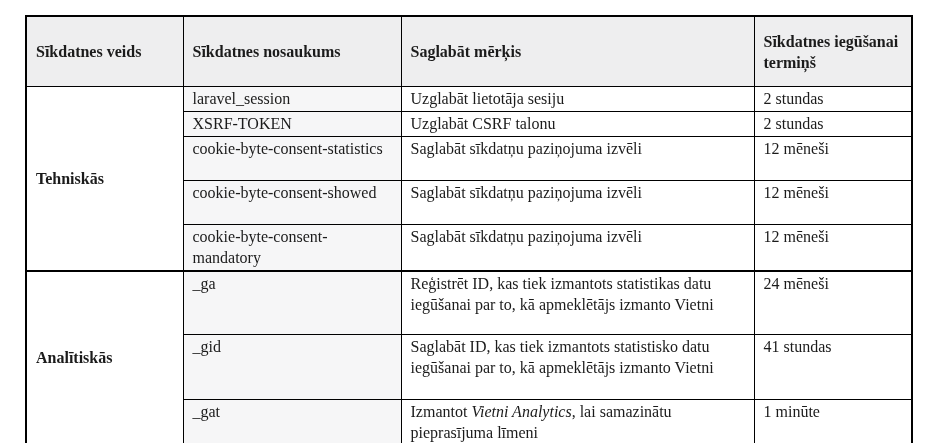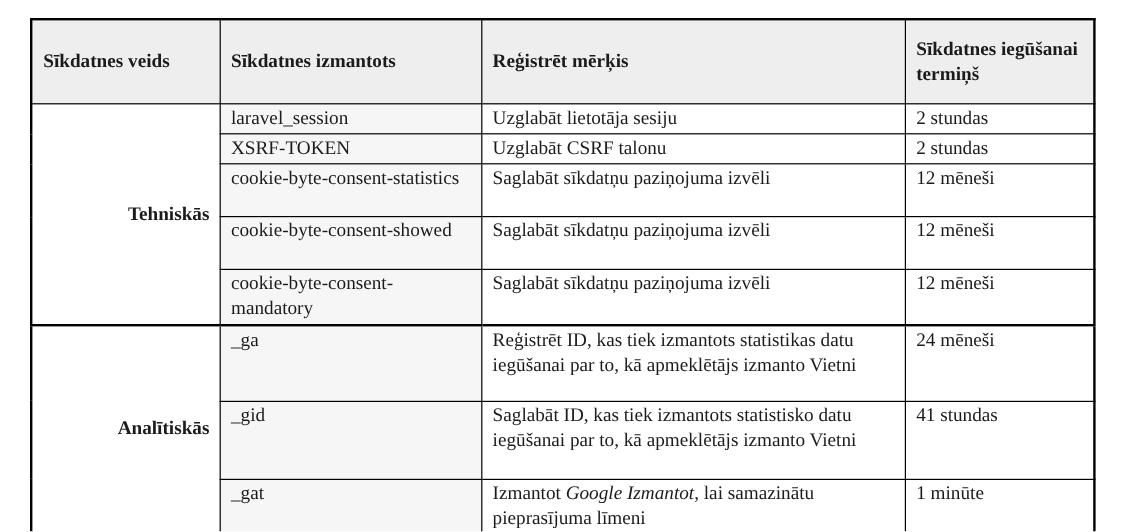--- a/index.html
+++ b/index.html
@@ -38,43 +38,42 @@
     padding:1px 8px 2px 9px;
     margin-left:31px;
   }
   .cookie-table td.name{
     background:var(--name_cell_bg,#f6f6f7);
   }
   .cookie-table td.group{
     font-weight:bold;
     vertical-align:middle;
     background:var(--page_bg,#ffffff);
-    text-align:right;
   }
   .cookie-table tr.section-start td{
     border-top:2px solid var(--border,#000000);
   }
   .italic{font-style:italic;}
 </style>
 </head>
 <body>
 
 <div class="page">
   <table class="cookie-table">
     <colgroup>
       <col class="c-type">
         <col class="c-name">
         <col class="c-purpose">
         <col class="c-duration">
     </colgroup>
     <tbody>
         <tr>
       <th>Sīkdatnes veids</th>
-      <th>Sīkdatnes izmantots</th>
-      <th>Reģistrēt mērķis</th>
+      <th>Sīkdatnes nosaukums</th>
+      <th>Saglabāt mērķis</th>
       <th>Sīkdatnes iegūšanai termiņš</th>
     </tr>
 
     <tr style="height:23px">
       <td class="group" rowspan="5">
         <span>Tehniskās</span>
       </td>
       <td class="name">laravel_session</td>
       <td class="purpose">Uzglabāt lietotāja sesiju</td>
       <td class="duration">2 stundas</td>
@@ -108,18 +107,18 @@
       <td class="purpose">Reģistrēt ID, kas tiek izmantots statistikas datu iegūšanai par to, kā apmeklētājs izmanto Vietni</td>
       <td class="duration">24 mēneši</td>
     </tr>
     <tr style="height:65px">
       <td class="name">_gid</td>
       <td class="purpose">Saglabāt ID, kas tiek izmantots statistisko datu iegūšanai par to, kā apmeklētājs izmanto Vietni</td>
       <td class="duration">41 stundas</td>
     </tr>
     <tr style="height:39px">
       <td class="name">_gat</td>
-      <td class="purpose"><span>Izmantot </span><span class="italic">Google Izmantot</span><span>, lai samazinātu pieprasījuma līmeni</span></td>
+      <td class="purpose"><span>Izmantot </span><span class="italic">Vietni Analytics</span><span>, lai samazinātu pieprasījuma līmeni</span></td>
       <td class="duration">1 minūte</td>
     </tr>
   </tbody>
     </table>
 </div>
 
 </body></html>

